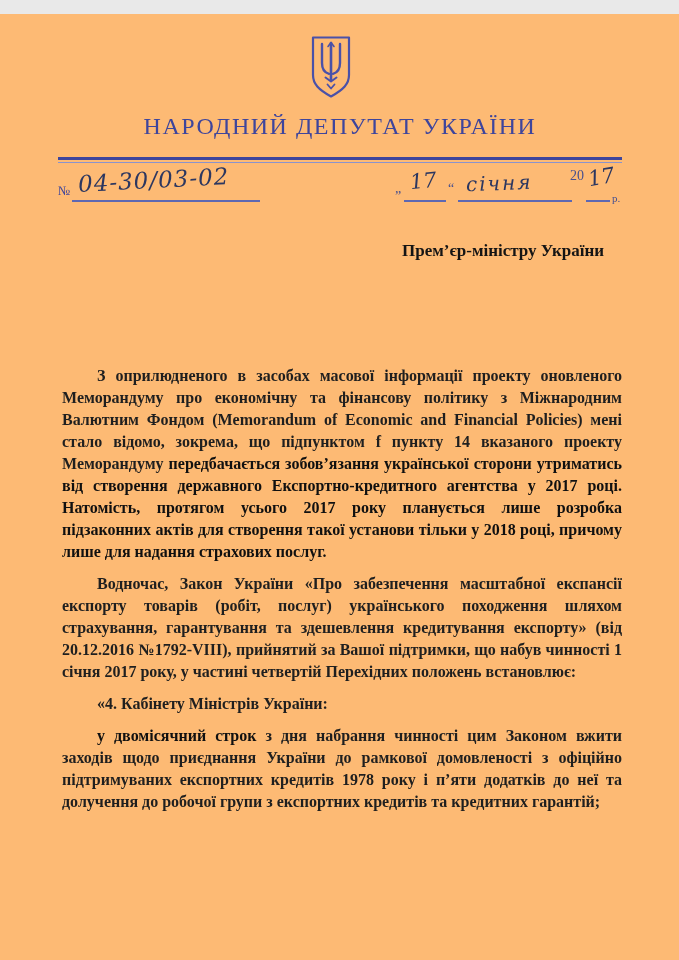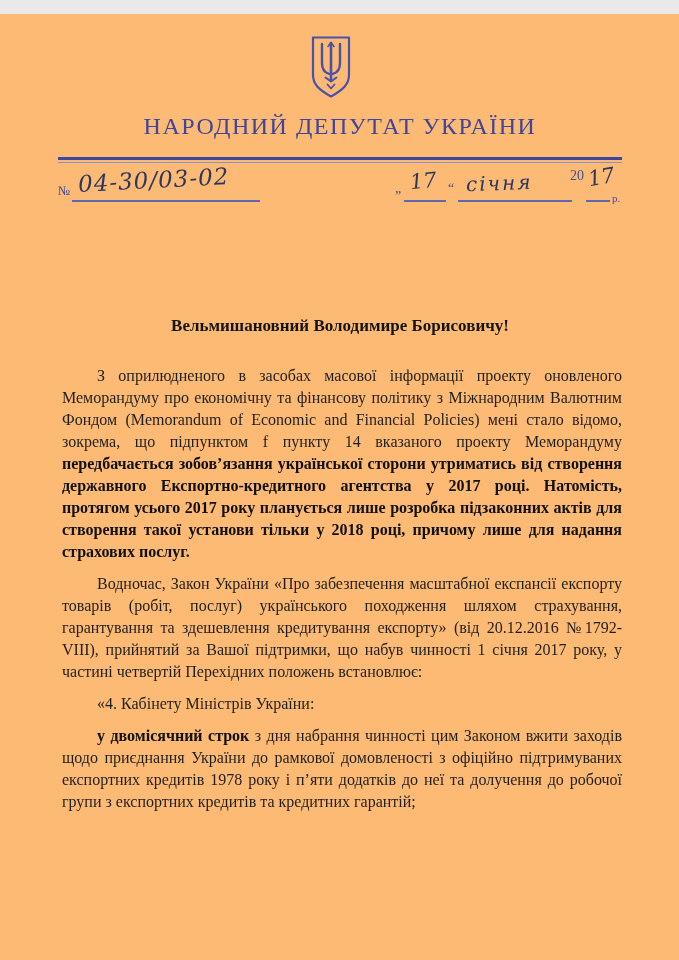--- a/index.html
+++ b/index.html
@@ -65,21 +65,21 @@
     text-align:center; font-weight:bold; font-size:17px;
     color:#141414;
   }
 
   
   .body-text {
     position:absolute; top:351px; left:62px; width:560px;
     font-size:16px; line-height:22px;
     text-align:justify;
   }
-  .body-text p { margin:0 0 10px 0; text-indent:35px; }
+  .body-text p { margin:0 0 10px 0; text-indent:35px;font-weight:bold; }
   .body-text b { color:#101010; }
 </style>
 </head>
 <body>
 
 <div class="page">
 
   <svg class="emblem" width="46" height="65" viewBox="0 0 46 65" fill="none" stroke="#4a51a8" stroke-linecap="round" stroke-linejoin="round">
     <path d="M5 2.5 H41 V40 C41 49 35.5 54.5 23 61.5 C10.5 54.5 5 49 5 40 Z" stroke-width="2.2"></path>
     <path d="M14 9 V28 C14 34.5 17 37.8 21 38.8" stroke-width="2.4"></path>
@@ -105,23 +105,23 @@
 
   <div class="uline ul-month"></div>
   <span class="hw hw-month">січня</span>
 
   <span class="pr pr-20">20</span>
   <div class="uline ul-year"></div>
   <span class="hw hw-year">17</span>
   <span class="pr pr-r">р.</span>
 
   <div class="addressee">
+    <div>Прем’єр-міністру України</div>
   </div>
 
-  <div class="salutation">Вельмишановний Володимире Борисовичу!</div>
 
   <div class="body-text">
     <p><span>З оприлюдненого в засобах масової інформації проекту оновленого Меморандуму про економічну та фінансову політику з Міжнародним Валютним Фондом (Memorandum of Economic and Financial Policies) мені стало відомо, зокрема, що підпунктом f пункту 14 вказаного проекту Меморандуму </span><b>передбачається зобов’язання української сторони утриматись від створення державного Експортно-кредитного агентства у 2017 році. Натомість, протягом усього 2017 року планується лише розробка підзаконних актів для створення такої установи тільки у 2018 році, причому лише для надання страхових послуг.</b></p>
     <p>Водночас, Закон України «Про забезпечення масштабної експансії експорту товарів (робіт, послуг) українського походження шляхом страхування, гарантування та здешевлення кредитування експорту» (від 20.12.2016 №1792-VIII), прийнятий за Вашої підтримки, що набув чинності 1 січня 2017 року, у частині четвертій Перехідних положень встановлює:</p>
     <p>«4. Кабінету Міністрів України:</p>
     <p><b>у двомісячний строк</b><span> з дня набрання чинності цим Законом вжити заходів щодо приєднання України до рамкової домовленості з офіційно підтримуваних експортних кредитів 1978 року і п’яти додатків до неї та долучення до робочої групи з експортних кредитів та кредитних гарантій;</span></p>
   </div>
 
 </div>
 

